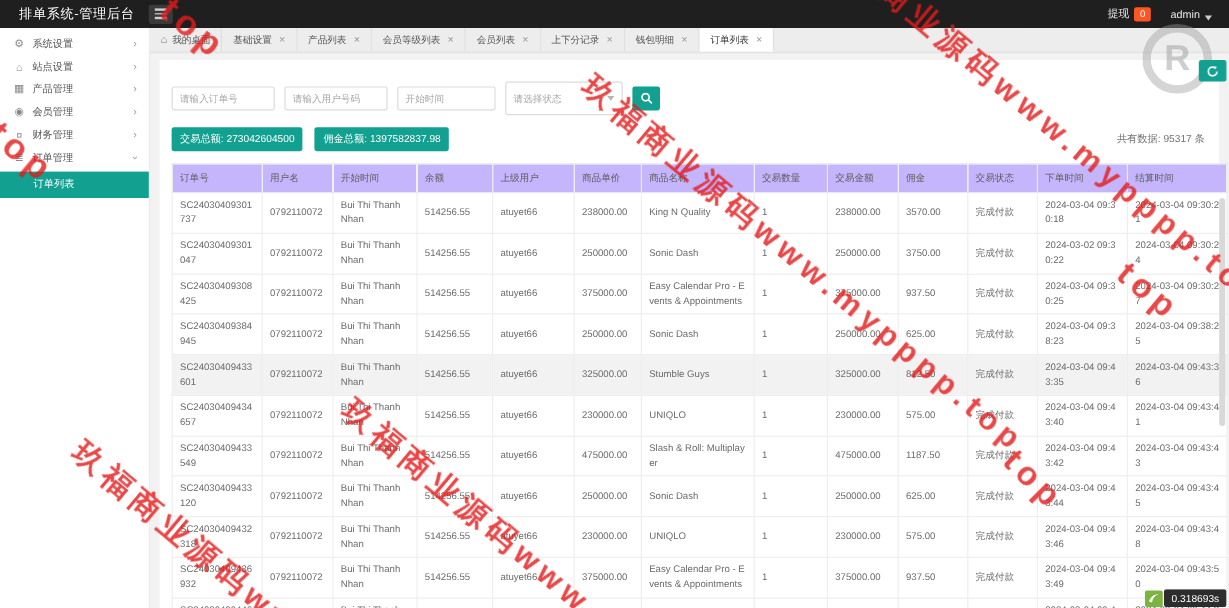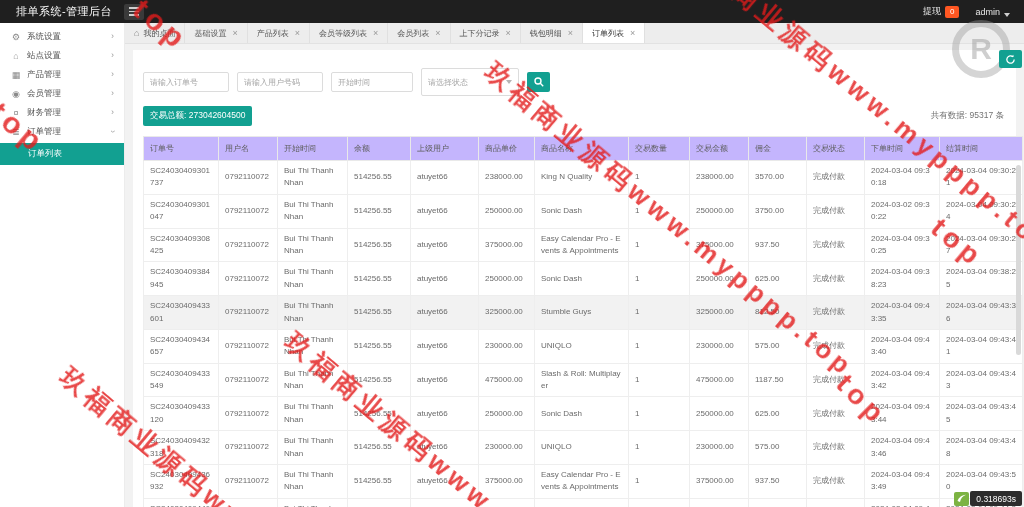--- a/index.html
+++ b/index.html
@@ -194,20 +194,24 @@
           <circle cx="4" cy="4" r="3" fill="none" stroke="#ffffff" stroke-width="1.4"></circle>
           <line x1="6.3" y1="6.3" x2="9.2" y2="9.2" stroke="#ffffff" stroke-width="1.4"></line>
         </svg>
       </button>
     </div>
 
     <div class="sumrow">
       <div class="pill">
         <span>交易总额:</span>
         <span>273042604500</span>
+      </div>
+      <div class="pill">
+        <span>佣金总额:</span>
+        <span>1397582837.98</span>
       </div>
       <div class="count">共有数据: 95317 条</div>
     </div>
 
     <table>
       <colgroup id="cols">
           <col style="width: 75px;">
           <col style="width: 59px;">
           <col style="width: 70px;">
           <col style="width: 63px;">

